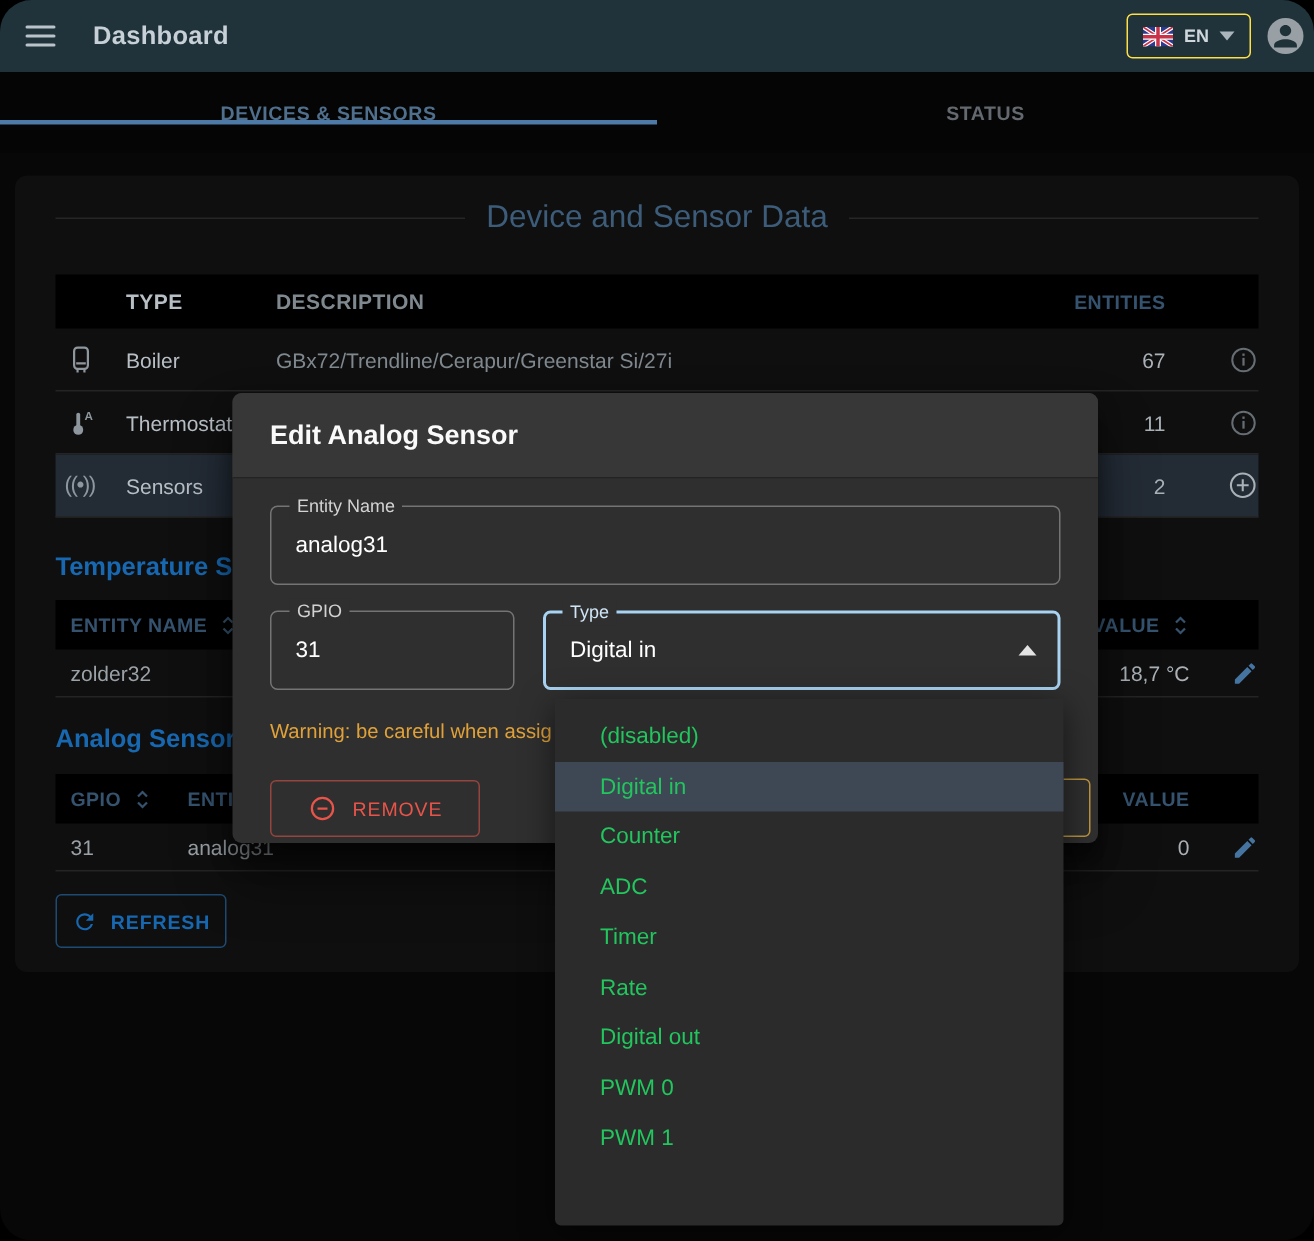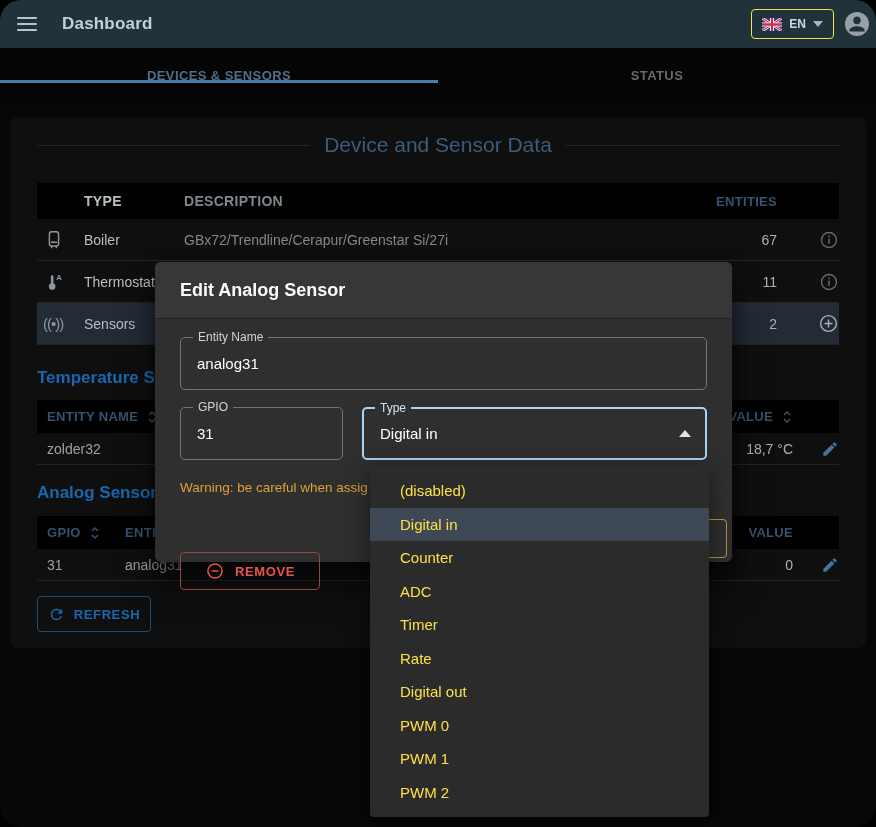--- a/index.html
+++ b/index.html
@@ -91,31 +91,31 @@
                       background:#2f2f2f; padding:0 5px; line-height:17px; }
   .f-entity { left:25px; top:75px; width:527px; height:53px; }
   .f-gpio   { left:25px; top:145px; width:163px; height:53px; }
   .f-type   { left:207px; top:145px; width:345px; height:53px; border:2px solid #a9d3f2; cursor:pointer; }
   .f-type .flabel { color:#cfe4f5; left:11px; }
   .caret-up { position:absolute; right:14px; width:0; height:0; border-left:6px solid transparent;
               border-right:6px solid transparent; border-bottom:7px solid #e3e3e3; }
   .warning { position:absolute; left:25px; top:218px; font-size:13.5px; color:#e0a139; white-space:nowrap;
              width:340px; overflow:hidden; }
   .remove-btn { position:absolute; left:25px; top:258px; width:140px; height:38px; border:1px solid #93453e;
-                border-radius:4px; background:transparent; color:#e8544a; font-size:13px; font-weight:bold;
+                border-radius:4px; background:transparent; color:#e8544a; font-size:13px; font-weight:normal;
                 letter-spacing:.6px; display:flex; align-items:center; justify-content:center; gap:10px;
-                cursor:pointer; font-family:"Liberation Sans", sans-serif;margin-top:32px; }
+                cursor:pointer; font-family:"Liberation Sans", sans-serif; }
   .amber-btn { position:absolute; left:430px; top:257px; width:142px; height:39px; border:1px solid #bb943d;
                border-radius:4px; background:transparent; cursor:pointer; }
 
   
   .menu { position:absolute; left:370px; top:466px; width:339px; height:351px; background:#2b2b2b;
           z-index:30; padding:8px 0; box-shadow:0 5px 22px rgba(0,0,0,.55); border-radius:0 0 4px 4px; }
   .menu-item { height:33.5px; display:flex; align-items:center; padding-left:30px; font-size:15px;
-               color:#fde047; cursor:pointer; }
+               color:#22c55e; cursor:pointer; }
   .menu-item.selected { background:#3e4754; }
 
   svg { display:block; }
 </style>
 </head>
 <body>
 
 <div class="screen">
 
   <header class="topbar">
@@ -356,16 +356,15 @@
   <div class="menu">
     <div class="menu-item">(disabled)</div>
     <div class="menu-item selected">Digital in</div>
     <div class="menu-item">Counter</div>
     <div class="menu-item">ADC</div>
     <div class="menu-item">Timer</div>
     <div class="menu-item">Rate</div>
     <div class="menu-item">Digital out</div>
     <div class="menu-item">PWM 0</div>
     <div class="menu-item">PWM 1</div>
-    <div class="menu-item">PWM 2</div>
   </div>
 
 </div>
 
 </body></html>

